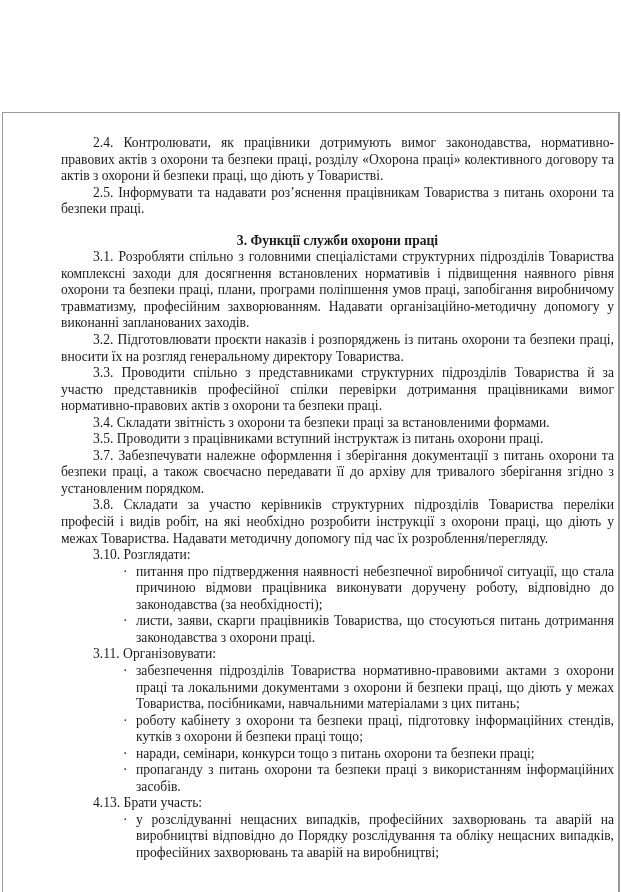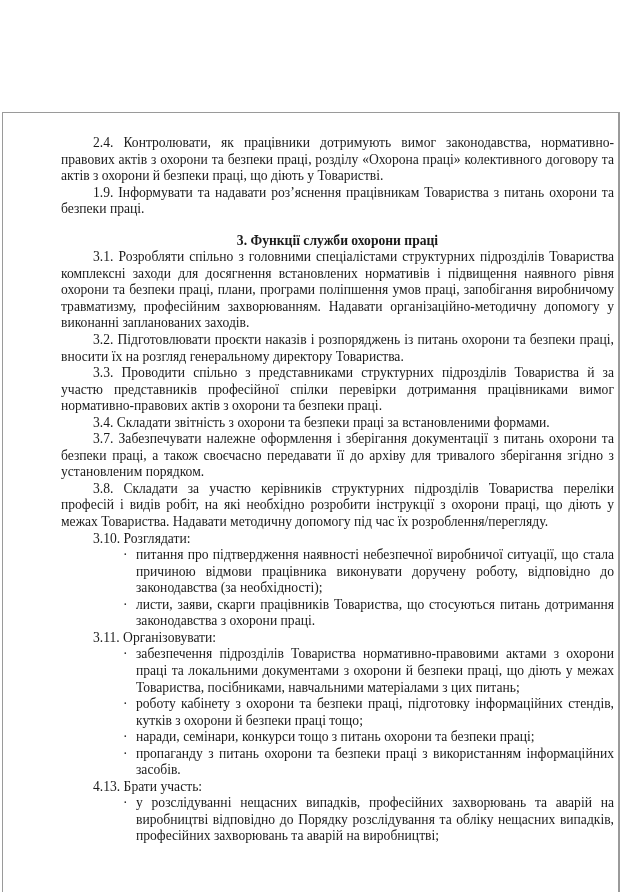--- a/index.html
+++ b/index.html
@@ -20,28 +20,29 @@
   ul { list-style: none; margin: 0; padding: 0 0 0 75px; }
   li { position: relative; text-align: justify; text-align-last: left; }
   li .bullet { position: absolute; left: -13px; top: 0; }
 </style>
 </head>
 <body>
 
 <div class="page">
   <div class="content">
     <p class="ind">2.4. Контролювати, як працівники дотримують вимог законодавства, нормативно-правових актів з охорони та безпеки праці, розділу «Охорона праці» колективного договору та актів з охорони й безпеки праці, що діють у Товаристві.</p>
-    <p class="ind">1.9. Інформувати та надавати роз’яснення працівникам Товариства з питань охорони та безпеки праці.</p>
+    <p class="ind">2.5. Інформувати та надавати роз’яснення працівникам Товариства з питань охорони та безпеки праці.</p>
 
     <p class="heading">3. Функції служби охорони праці</p>
 
     <p class="ind">3.1. Розробляти спільно з головними спеціалістами структурних підрозділів Товариства комплексні заходи для досягнення встановлених нормативів і підвищення наявного рівня охорони та безпеки праці, плани, програми поліпшення умов праці, запобігання виробничому травматизму, професійним захворюванням. Надавати організаційно-методичну допомогу у виконанні запланованих заходів.</p>
     <p class="ind">3.2. Підготовлювати проєкти наказів і розпоряджень із питань охорони та безпеки праці, вносити їх на розгляд генеральному директору Товариства.</p>
     <p class="ind">3.3. Проводити спільно з представниками структурних підрозділів Товариства й за участю представників професійної спілки перевірки дотримання працівниками вимог нормативно-правових актів з охорони та безпеки праці.</p>
     <p class="ind">3.4. Складати звітність з охорони та безпеки праці за встановленими формами.</p>
+    <p class="ind">3.5. Проводити з працівниками вступний інструктаж із питань охорони праці.</p>
     <p class="ind">3.7. Забезпечувати належне оформлення і зберігання документації з питань охорони та безпеки праці, а також своєчасно передавати її до архіву для тривалого зберігання згідно з установленим порядком.</p>
     <p class="ind">3.8. Складати за участю керівників структурних підрозділів Товариства переліки професій і видів робіт, на які необхідно розробити інструкції з охорони праці, що діють у межах Товариства. Надавати методичну допомогу під час їх розроблення/перегляду.</p>
 
     <p class="sub">3.10. Розглядати:</p>
     <ul>
       <li><span class="bullet">·</span><span>питання про підтвердження наявності небезпечної виробничої ситуації, що стала причиною відмови працівника виконувати доручену роботу, відповідно до законодавства (за необхідності);</span></li>
       <li><span class="bullet">·</span><span>листи, заяви, скарги працівників Товариства, що стосуються питань дотримання законодавства з охорони праці.</span></li>
     </ul>
 
     <p class="sub">3.11. Організовувати:</p>

